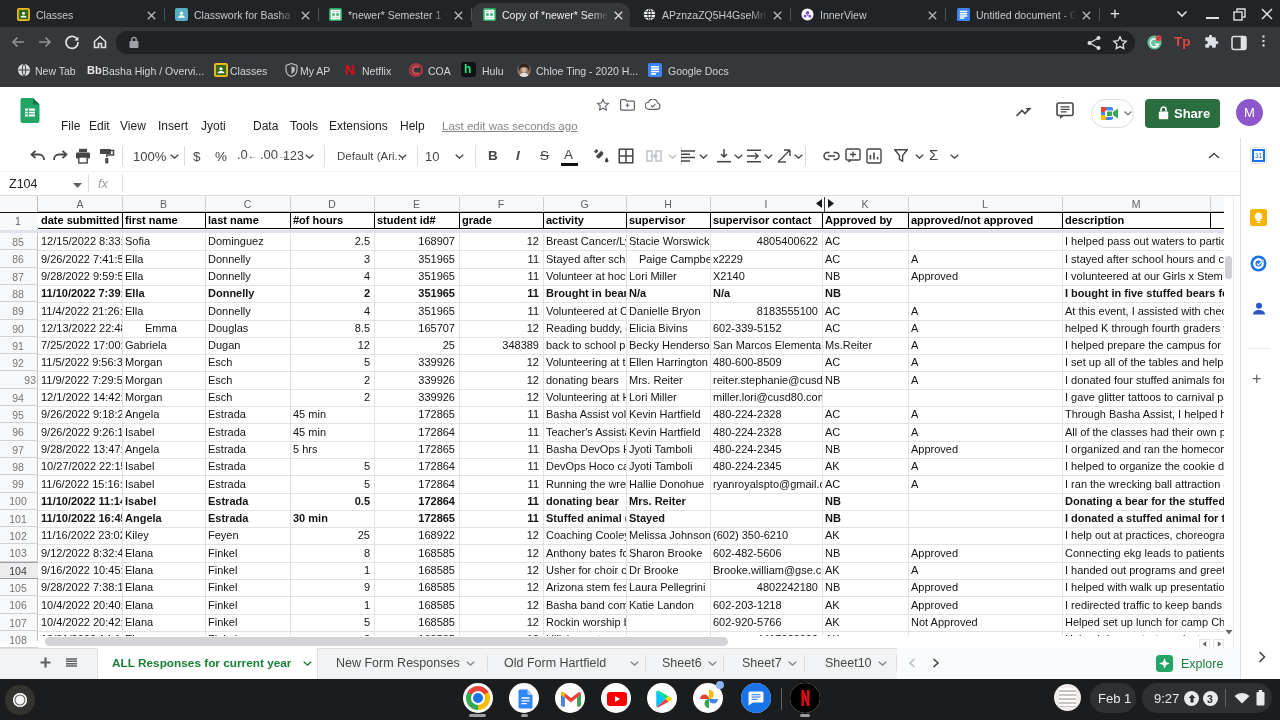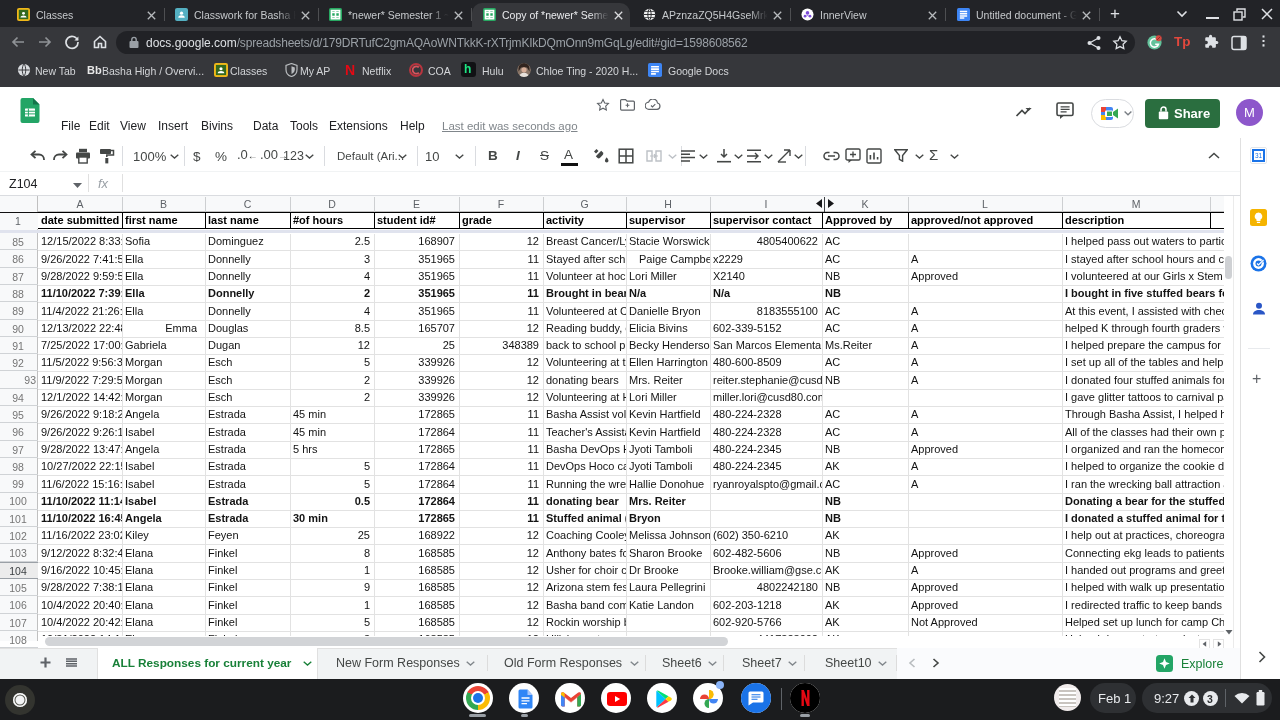--- a/index.html
+++ b/index.html
@@ -112,21 +112,20 @@
       <path d="M14.4 2.5v4h-4z" fill="#dee1e5"></path>
     </svg>
 <svg class="ab" style="left:92px;top:34px" width="16" height="16" viewBox="0 0 16 16">
       <path d="M2.5 7.5L8 2.5l5.5 5v6h-4v-4h-3v4h-4z" stroke="#dee1e5" stroke-width="1.6" fill="none"></path>
     </svg>
 <div class="ab" style="left:116px;top:31px;width:1019px;height:23px;background:#212226;border-radius:12px;"></div>
 <svg class="ab" style="left:128px;top:36px" width="12" height="13" viewBox="0 0 12 13">
       <rect x="1.5" y="5" width="9" height="7" rx="1" fill="#9aa0a6"></rect>
       <path d="M3.8 5V3.6a2.2 2.2 0 0 1 4.4 0V5" stroke="#9aa0a6" stroke-width="1.4" fill="none"></path>
     </svg>
-<div class="tx" style="left:146px;top:36px;font-size:12px;color:#dde0e4;">docs.google.com<span style="color:#9aa0a6;letter-spacing:-0.2px;">/spreadsheets/d/179DRTufC2gmAQAoWNTkkK-rXTrjmKIkDQmOnn9mGqLg/edit#gid=1598608562</span></div>
 <svg class="ab" style="left:1086px;top:35px" width="16" height="16" viewBox="0 0 16 16">
       <circle cx="12.5" cy="3" r="2" fill="#dee1e5"></circle>
       <circle cx="12.5" cy="13" r="2" fill="#dee1e5"></circle>
       <circle cx="3.5" cy="8" r="2" fill="#dee1e5"></circle>
       <path d="M3.5 8l9-5M3.5 8l9 5" stroke="#dee1e5" stroke-width="1.3"></path>
     </svg>
 <svg class="ab" style="left:1112px;top:35px" width="16" height="16" viewBox="0 0 16 16">
       <path d="M8 1.8l1.9 3.9 4.3.6-3.1 3 .7 4.3L8 11.6l-3.8 2 .7-4.3-3.1-3 4.3-.6z" stroke="#dee1e5" stroke-width="1.3" fill="none"></path>
     </svg>
 <svg class="ab" style="left:1147px;top:35px" width="15" height="15" viewBox="0 0 18 18">
@@ -208,21 +207,21 @@
       <path d="M7.5 4.2v4M5.6 6.2h3.8" stroke="#5f6368" stroke-width="1.1"></path>
     </svg>
 <svg class="ab" style="left:645px;top:99px" width="16" height="11" viewBox="0 0 16 11">
       <path d="M4 10.3a3.6 3.6 0 0 1-.4-7.2 4.6 4.6 0 0 1 8.9.9 3.2 3.2 0 0 1-.5 6.3z" stroke="#5f6368" stroke-width="1.2" fill="none"></path>
       <path d="M6 6.5l1.5 1.5 2.8-2.8" stroke="#5f6368" stroke-width="1.1" fill="none"></path>
     </svg>
 <div class="tx" style="left:61px;top:119px;font-size:12px;color:#202124;">File</div>
 <div class="tx" style="left:89px;top:119px;font-size:12px;color:#202124;">Edit</div>
 <div class="tx" style="left:120px;top:119px;font-size:12px;color:#202124;">View</div>
 <div class="tx" style="left:158px;top:119px;font-size:12px;color:#202124;">Insert</div>
-<div class="tx" style="left:201px;top:119px;font-size:12px;color:#202124;">Bivins</div>
+<div class="tx" style="left:201px;top:119px;font-size:12px;color:#202124;">Jyoti</div>
 <div class="tx" style="left:253px;top:119px;font-size:12px;color:#202124;">Data</div>
 <div class="tx" style="left:290px;top:119px;font-size:12px;color:#202124;">Tools</div>
 <div class="tx" style="left:329px;top:119px;font-size:12px;color:#202124;">Extensions</div>
 <div class="tx" style="left:400px;top:119px;font-size:12px;color:#202124;">Help</div>
 <div class="tx" style="left:442px;top:120px;font-size:11.5px;color:#80868b;text-decoration:underline;">Last edit was seconds ago</div>
 <svg class="ab" style="left:1015px;top:103px" width="17" height="15" viewBox="0 0 17 15">
       <path d="M1.5 13L7 7.5l3 3L15 5" stroke="#444746" stroke-width="1.7" fill="none"></path>
       <path d="M15.8 2.8v4.4h-4.4z" fill="#444746" transform="rotate(45 13.6 5)"></path>
     </svg>
 <svg class="ab" style="left:1056px;top:102px" width="18" height="17" viewBox="0 0 18 17">
@@ -521,21 +520,21 @@
 <div class="cell" style="left:543px;top:302px;width:83px;height:18px;line-height:18px;padding-left:3px;">Volunteered at Carnival</div>
 <div class="cell" style="left:626px;top:302px;width:84px;height:18px;line-height:18px;padding-left:3px;">Danielle Bryon</div>
 <div class="cell" style="left:710px;top:302px;width:112px;height:18px;line-height:18px;text-align:right;padding-right:4px;">8183555100</div>
 <div class="cell" style="left:822px;top:302px;width:86px;height:18px;line-height:18px;padding-left:3px;">AC</div>
 <div class="cell" style="left:908px;top:302px;width:154px;height:18px;line-height:18px;padding-left:3px;">A</div>
 <div class="cell" style="left:1062px;top:302px;width:162px;height:18px;line-height:18px;padding-left:3px;">At this event, I assisted with checking in students</div>
 <div class="ab" style="left:38px;top:337px;width:1186px;height:1px;background:#e2e2e2;"></div>
 <div class="ab" style="left:0;top:320px;width:38px;height:17px;border-bottom:1px solid #d0d3d6;"></div>
 <div class="tx" style="left:0;top:323px;width:36px;text-align:center;font-size:10.5px;color:#757575;">90</div>
 <div class="cell" style="left:38px;top:320px;width:84px;height:17px;line-height:17px;padding-left:3px;">12/13/2022 22:48:00</div>
-<div class="cell" style="left:114px;top:320px;width:83px;height:17px;line-height:17px;padding-left:3px;text-align:right;">Emma</div>
+<div class="cell" style="left:124px;top:320px;width:83px;height:17px;line-height:17px;padding-left:21px;">Emma</div>
 <div class="cell" style="left:205px;top:320px;width:85px;height:17px;line-height:17px;padding-left:3px;">Douglas</div>
 <div class="cell" style="left:290px;top:320px;width:84px;height:17px;line-height:17px;text-align:right;padding-right:4px;">8.5</div>
 <div class="cell" style="left:374px;top:320px;width:85px;height:17px;line-height:17px;text-align:right;padding-right:4px;">165707</div>
 <div class="cell" style="left:459px;top:320px;width:84px;height:17px;line-height:17px;text-align:right;padding-right:4px;">12</div>
 <div class="cell" style="left:543px;top:320px;width:83px;height:17px;line-height:17px;padding-left:3px;">Reading buddy, classroom</div>
 <div class="cell" style="left:626px;top:320px;width:84px;height:17px;line-height:17px;padding-left:3px;">Elicia Bivins</div>
 <div class="cell" style="left:710px;top:320px;width:112px;height:17px;line-height:17px;padding-left:3px;">602-339-5152</div>
 <div class="cell" style="left:822px;top:320px;width:86px;height:17px;line-height:17px;padding-left:3px;">AC</div>
 <div class="cell" style="left:908px;top:320px;width:154px;height:17px;line-height:17px;padding-left:3px;">A</div>
 <div class="cell" style="left:1062px;top:320px;width:162px;height:17px;line-height:17px;padding-left:3px;">helped K through fourth graders with reading and math</div>
@@ -688,21 +687,21 @@
 <div class="ab" style="left:38px;top:527px;width:1186px;height:1px;background:#e2e2e2;"></div>
 <div class="ab" style="left:0;top:510px;width:38px;height:17px;border-bottom:1px solid #d0d3d6;"></div>
 <div class="tx" style="left:0;top:513px;width:36px;text-align:center;font-size:10.5px;color:#757575;">101</div>
 <div class="cell" style="left:38px;top:510px;width:84px;height:17px;line-height:17px;padding-left:3px;font-weight:bold;">11/10/2022 16:45:00</div>
 <div class="cell" style="left:122px;top:510px;width:83px;height:17px;line-height:17px;padding-left:3px;font-weight:bold;">Angela</div>
 <div class="cell" style="left:205px;top:510px;width:85px;height:17px;line-height:17px;padding-left:3px;font-weight:bold;">Estrada</div>
 <div class="cell" style="left:290px;top:510px;width:84px;height:17px;line-height:17px;padding-left:3px;font-weight:bold;">30 min</div>
 <div class="cell" style="left:374px;top:510px;width:85px;height:17px;line-height:17px;text-align:right;padding-right:4px;font-weight:bold;">172865</div>
 <div class="cell" style="left:459px;top:510px;width:84px;height:17px;line-height:17px;text-align:right;padding-right:4px;font-weight:bold;">11</div>
 <div class="cell" style="left:543px;top:510px;width:83px;height:17px;line-height:17px;padding-left:3px;font-weight:bold;">Stuffed animal (bear)</div>
-<div class="cell" style="left:626px;top:510px;width:84px;height:17px;line-height:17px;padding-left:3px;font-weight:bold;">Bryon</div>
+<div class="cell" style="left:626px;top:510px;width:84px;height:17px;line-height:17px;padding-left:3px;font-weight:bold;">Stayed</div>
 <div class="cell" style="left:822px;top:510px;width:86px;height:17px;line-height:17px;padding-left:3px;font-weight:bold;">NB</div>
 <div class="cell" style="left:1062px;top:510px;width:162px;height:17px;line-height:17px;padding-left:3px;font-weight:bold;">I donated a stuffed animal for the drive</div>
 <div class="ab" style="left:38px;top:544px;width:1186px;height:1px;background:#e2e2e2;"></div>
 <div class="ab" style="left:0;top:527px;width:38px;height:17px;border-bottom:1px solid #d0d3d6;"></div>
 <div class="tx" style="left:0;top:530px;width:36px;text-align:center;font-size:10.5px;color:#757575;">102</div>
 <div class="cell" style="left:38px;top:527px;width:84px;height:17px;line-height:17px;padding-left:3px;">11/16/2022 23:02:00</div>
 <div class="cell" style="left:122px;top:527px;width:83px;height:17px;line-height:17px;padding-left:3px;">Kiley</div>
 <div class="cell" style="left:205px;top:527px;width:85px;height:17px;line-height:17px;padding-left:3px;">Feyen</div>
 <div class="cell" style="left:290px;top:527px;width:84px;height:17px;line-height:17px;text-align:right;padding-right:4px;">25</div>
 <div class="cell" style="left:374px;top:527px;width:85px;height:17px;line-height:17px;text-align:right;padding-right:4px;">168922</div>
@@ -827,21 +826,21 @@
 <div class="tx" style="left:112px;top:656px;font-size:11.8px;font-weight:bold;color:#188038;">ALL Responses for current year</div>
 <svg class="ab" style="left:303px;top:661px" width="9" height="5" viewBox="0 0 9 5">
       <path d="M0.7 0.7l3.8 3.4 3.8-3.4" stroke="#188038" stroke-width="1.3" fill="none"></path>
     </svg>
 <div class="ab" style="left:487px;top:655px;width:1px;height:16px;background:#dcdcdc;"></div>
 <div class="tx" style="left:336px;top:656px;font-size:12.5px;color:#444746;">New Form Responses</div>
 <svg class="ab" style="left:466px;top:661px" width="9" height="5" viewBox="0 0 9 5">
       <path d="M0.7 0.7l3.8 3.4 3.8-3.4" stroke="#80868b" stroke-width="1.3" fill="none"></path>
     </svg>
 <div class="ab" style="left:645px;top:655px;width:1px;height:16px;background:#dcdcdc;"></div>
-<div class="tx" style="left:504px;top:656px;font-size:12.5px;color:#444746;">Old Form Responses</div>
+<div class="tx" style="left:504px;top:656px;font-size:12.5px;color:#444746;">Old Form Hartfield</div>
 <svg class="ab" style="left:630px;top:661px" width="9" height="5" viewBox="0 0 9 5">
       <path d="M0.7 0.7l3.8 3.4 3.8-3.4" stroke="#80868b" stroke-width="1.3" fill="none"></path>
     </svg>
 <div class="ab" style="left:723px;top:655px;width:1px;height:16px;background:#dcdcdc;"></div>
 <div class="tx" style="left:662px;top:656px;font-size:12.5px;color:#444746;">Sheet6</div>
 <svg class="ab" style="left:708px;top:661px" width="9" height="5" viewBox="0 0 9 5">
       <path d="M0.7 0.7l3.8 3.4 3.8-3.4" stroke="#80868b" stroke-width="1.3" fill="none"></path>
     </svg>
 <div class="ab" style="left:804px;top:655px;width:1px;height:16px;background:#dcdcdc;"></div>
 <div class="tx" style="left:742px;top:656px;font-size:12.5px;color:#444746;">Sheet7</div>

